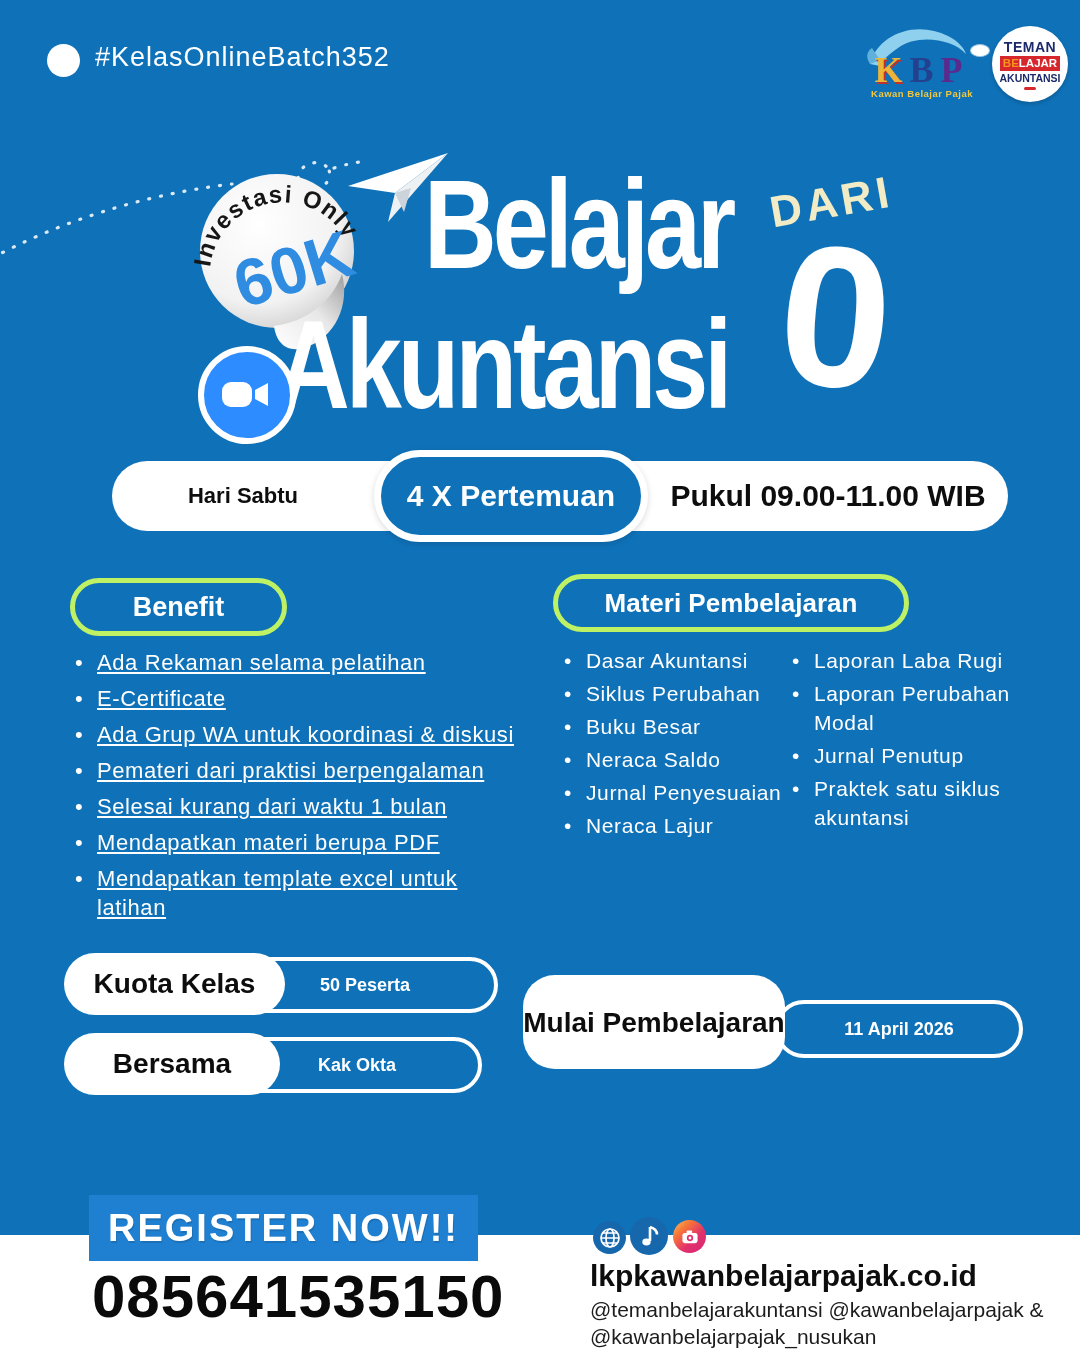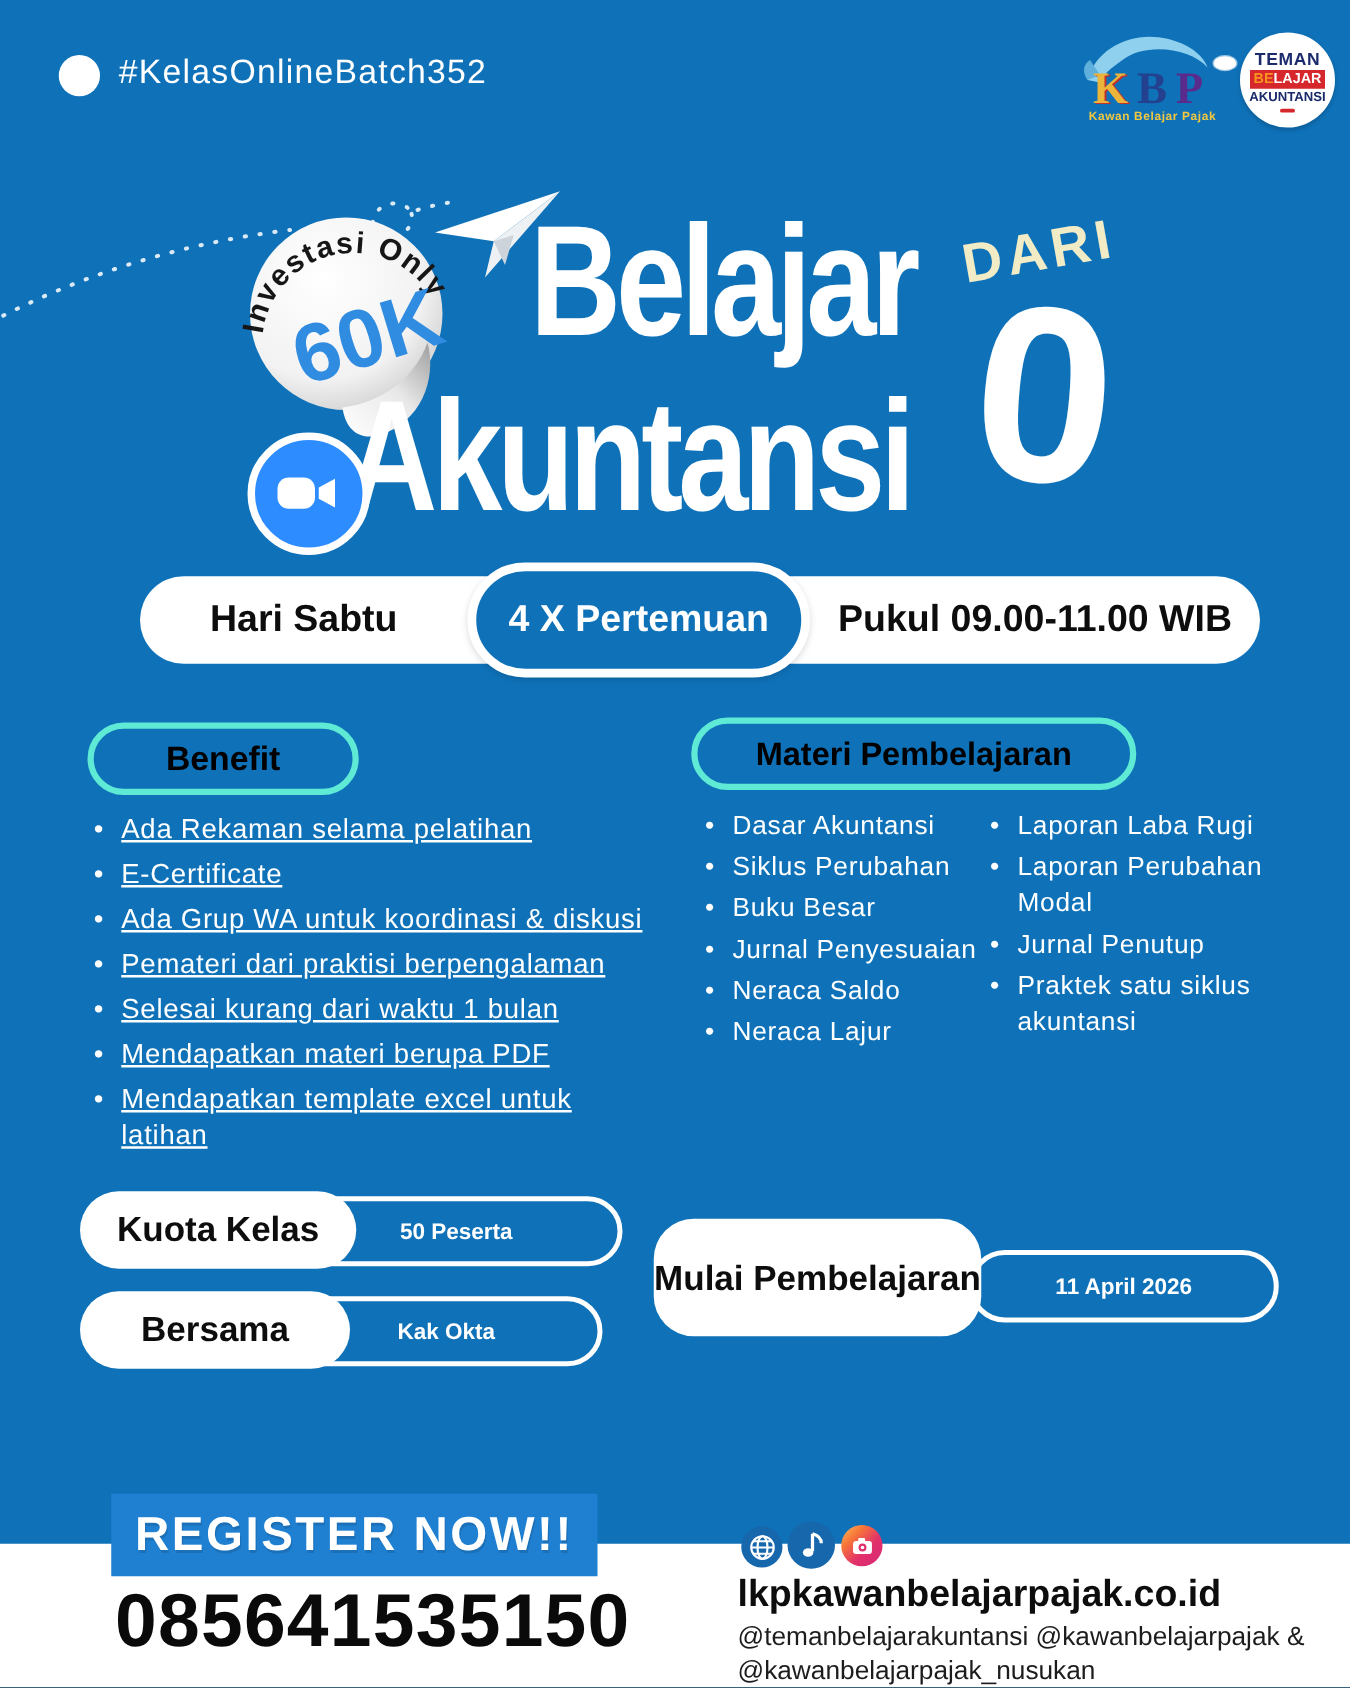--- a/index.html
+++ b/index.html
@@ -45,30 +45,30 @@
     transform:rotate(-10deg); transform-origin:left top; }
   .zero { left:780px; top:232px; color:#fff; font-size:200px; font-weight:800; line-height:.85;
     transform:rotate(5deg); transform-origin:center; }
 
   .zoom-icon { left:198px; top:346px; width:98px; height:98px; border-radius:50%;
     background:#2d8cff; border:6px solid #fff; display:flex; align-items:center; justify-content:center; }
 
   
   .sched-bar { left:112px; top:461px; width:896px; height:70px; background:#fff; border-radius:35px; }
   .sched-day { left:112px; top:461px; width:262px; height:70px; display:flex; align-items:center;
-    justify-content:center; color:#0d0d0d; font-size:30px; font-weight:800; }
+    justify-content:center; color:#0d0d0d; font-size:22px; font-weight:800; }
   .sched-pill { left:374px; top:450px; width:274px; height:92px; background:#0f72b9;
     border:7px solid #fff; border-radius:46px; display:flex; align-items:center; justify-content:center;
     color:#fff; font-size:30px; font-weight:800; box-shadow:0 2px 6px rgba(0,0,0,.15); }
   .sched-time { left:648px; top:461px; width:360px; height:70px; display:flex; align-items:center;
     justify-content:center; color:#0d0d0d; font-size:30px; font-weight:800; }
 
   
-  .outline-pill { border:5px solid #5eead4; border-radius:32px; display:flex; align-items:center;
-    justify-content:center; color:#000000; font-weight:800; }
+  .outline-pill { border:5px solid #bef264; border-radius:32px; display:flex; align-items:center;
+    justify-content:center; color:#ffffff; font-weight:800; }
   .benefit-pill { left:70px; top:578px; width:217px; height:58px; font-size:27px; }
   .materi-pill { left:553px; top:574px; width:356px; height:58px; font-size:26px; }
 
   ul.plist { list-style:none; color:#fff; }
   ul.plist li { position:relative; padding-left:24px; letter-spacing:.6px; }
   ul.plist li::before { content:"•"; position:absolute; left:2px; top:0; }
   .benefit-list { left:73px; top:648px; width:455px; font-size:22px; line-height:29px; }
   .benefit-list li { margin-bottom:7px;text-decoration:underline; }
   .materi-left  { left:562px; top:646px; width:228px; font-size:21px; line-height:29px; }
   .materi-right { left:790px; top:646px; width:228px; font-size:21px; line-height:29px; }
@@ -191,22 +191,22 @@
     <li>Selesai kurang dari waktu 1 bulan</li>
     <li>Mendapatkan materi berupa PDF</li>
     <li>Mendapatkan template excel untuk latihan</li>
   </ul>
 
   <div class="abs outline-pill materi-pill">Materi Pembelajaran</div>
   <ul class="abs plist materi-left">
     <li>Dasar Akuntansi</li>
     <li>Siklus Perubahan</li>
     <li>Buku Besar</li>
+    <li>Neraca Saldo</li>
     <li>Jurnal Penyesuaian</li>
-    <li>Neraca Saldo</li>
     <li>Neraca Lajur</li>
   </ul>
   <ul class="abs plist materi-right">
     <li>Laporan Laba Rugi</li>
     <li>Laporan Perubahan Modal</li>
     <li>Jurnal Penutup</li>
     <li>Praktek satu siklus akuntansi</li>
   </ul>
 
   <div class="abs value-outline kuota-outline">50 Peserta</div>

